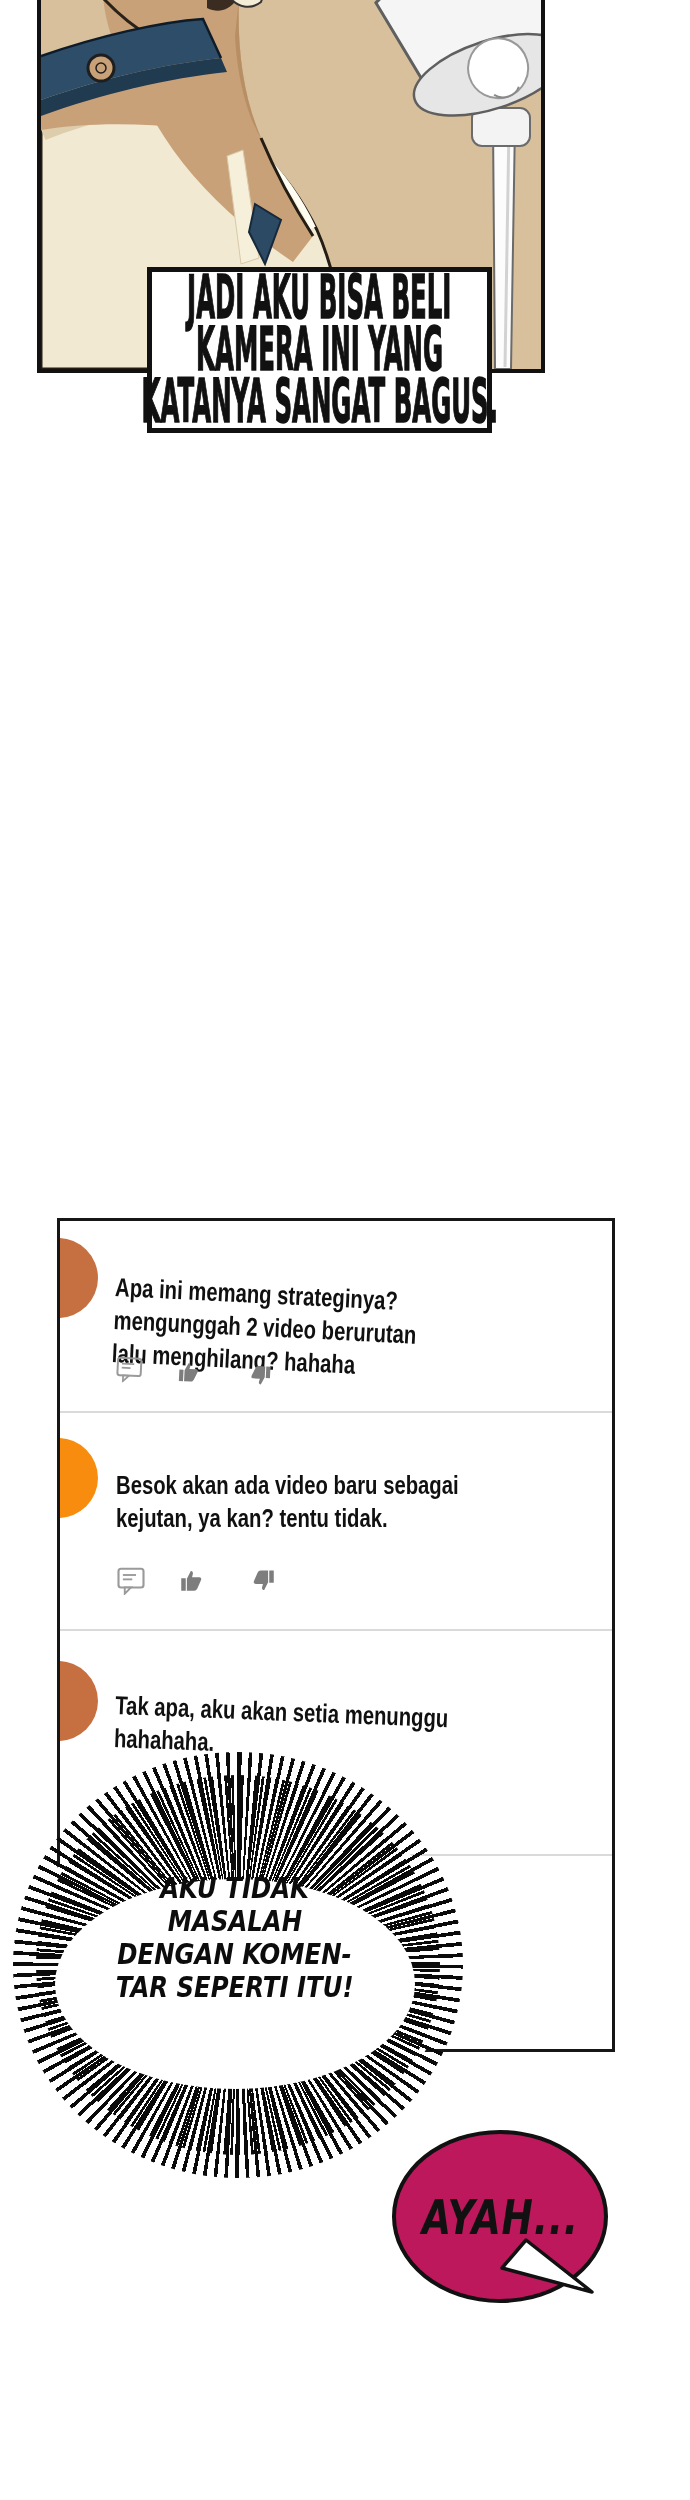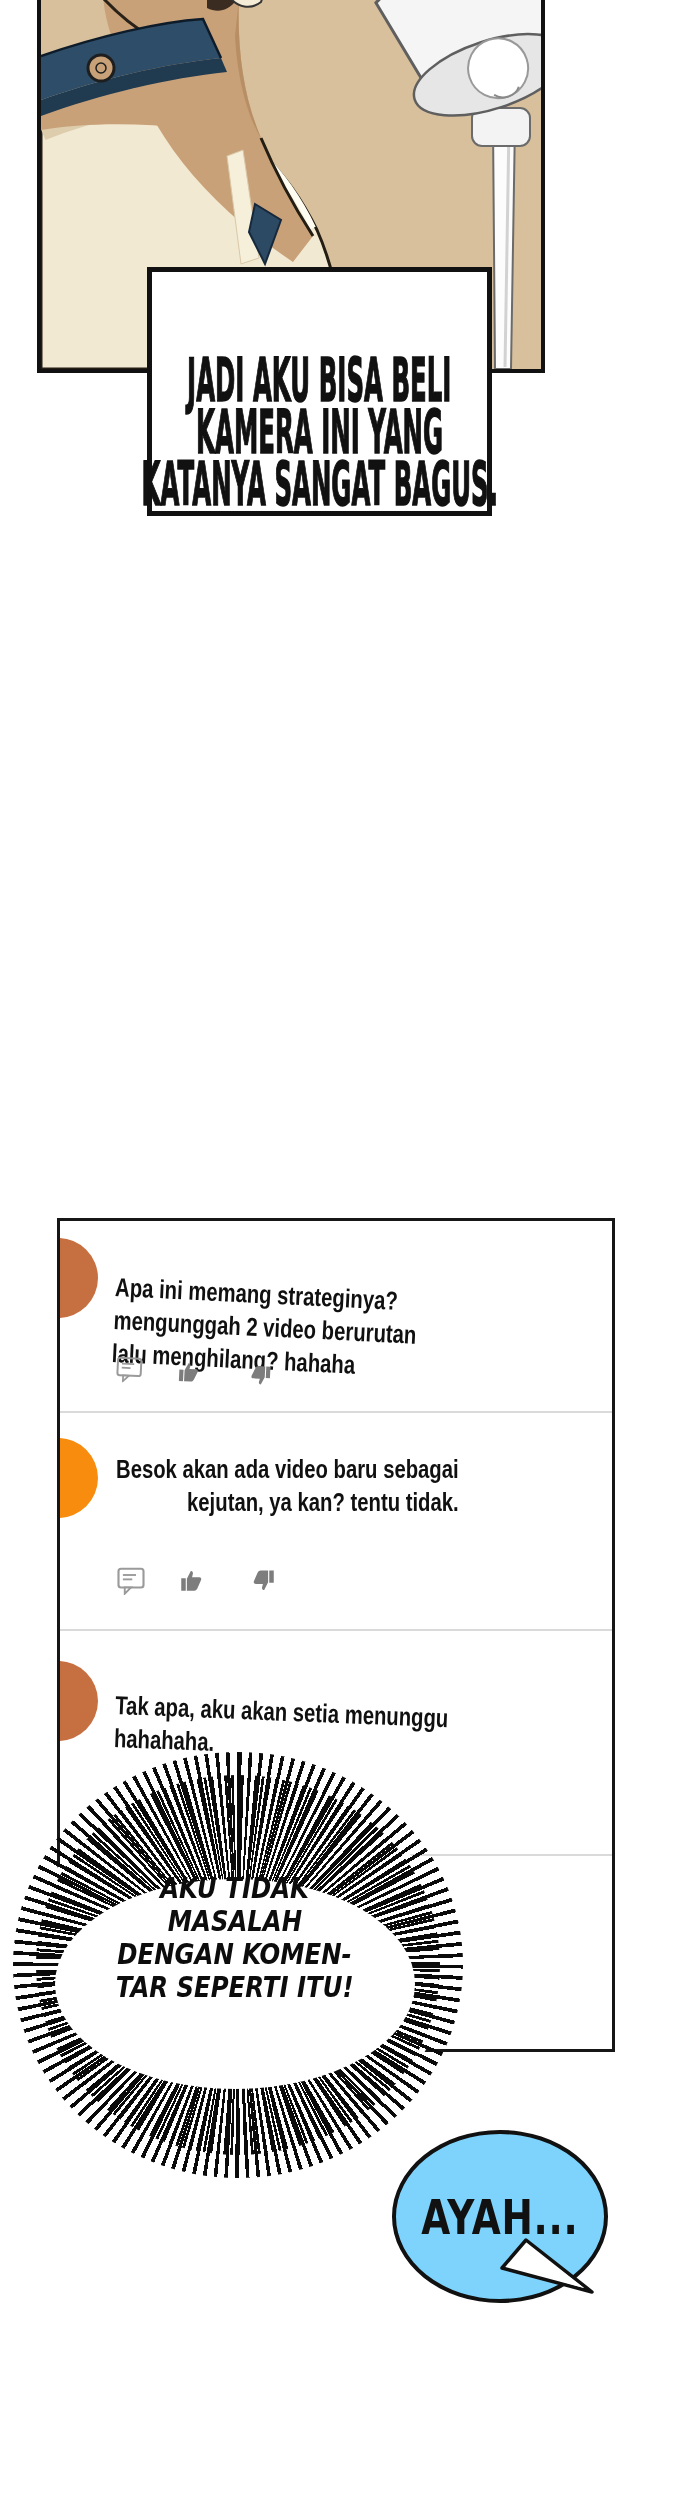--- a/index.html
+++ b/index.html
@@ -5,23 +5,23 @@
   html,body{margin:0;padding:0;background:#ffffff;}
   #page{position:relative;width:690px;height:2500px;background:#ffffff;overflow:hidden;
         font-family:"Liberation Sans",sans-serif;}
 
   
   #panel{position:absolute;left:37px;top:-4px;width:500px;height:373px;
          border:4px solid #111;border-top:none;background:#d8c09c;overflow:hidden;}
   #panel svg{display:block;}
 
   
-  #speech-box{position:absolute;left:147px;top:267px;width:345px;height:249px;
+  #speech-box{position:absolute;left:147px;top:267px;width:345px;height:166px;
               box-sizing:border-box;border:5px solid #111;background:#fff;z-index:5;
-              display:flex;flex-direction:column;align-items:center;justify-content:flex-end;}
+              display:flex;flex-direction:column;align-items:center;justify-content:space-between;}
   .sb-line{font-family:"DejaVu Sans",sans-serif;font-weight:700;font-size:47px;
            line-height:52px;color:#111;white-space:nowrap;
            transform:scale(0.52,1.28);transform-origin:center;
            -webkit-text-stroke:1.2px #111;}
 
   
   #comment-card{position:absolute;left:57px;top:1218px;width:558px;height:834px;
                 box-sizing:border-box;border:3px solid #161616;background:#fff;
                 overflow:hidden;z-index:1;}
   .cblock{position:relative;width:100%;box-sizing:border-box;border-bottom:2px solid #dadada;}
@@ -47,21 +47,21 @@
               border-radius:50%;background:#fff;z-index:7;}
   #burst-text{position:absolute;left:45px;top:1872px;width:380px;height:224px;z-index:8;
               display:flex;flex-direction:column;align-items:center;justify-content:flex-start;}
   .burst-line{font-family:"DejaVu Sans",sans-serif;font-style:italic;font-weight:700;
               font-size:29px;line-height:33px;color:#0c0c0c;white-space:nowrap;
               transform:scaleX(0.84);}
 
   
   #ayah-bubble{position:absolute;left:392px;top:2130px;width:216px;height:173px;
                box-sizing:border-box;border:4px solid #111;border-radius:50%;
-               background:#7dd3fc;z-index:9;display:flex;align-items:center;justify-content:center;}
+               background:#be185d;z-index:9;display:flex;align-items:center;justify-content:center;font-style:italic;}
   #ayah-text{font-family:"DejaVu Sans",sans-serif;font-weight:700;font-size:48px;color:#111;
              transform:scaleX(0.78);white-space:nowrap;letter-spacing:1px;}
   #ayah-tail{position:absolute;left:498px;top:2238px;z-index:10;}
 </style>
 </head>
 <body>
 
 <div id="page">
 
   <div id="panel">
@@ -133,21 +133,21 @@
         <svg style="left:132px;top:2px;" width="25" height="25" viewBox="0 0 24 24">
           <g transform="rotate(180 12 12)">
             <path d="M2,10 h4 v11 H2 Z M7,21 V10.5 L10.5,3.5 c1.6,0 2.2,1.2 1.8,2.8 L11.6,9 h6.4 c1.7,0 2.2,1.5 1.5,2.8 l-3,6.8 c-.5,1.2-1.3,2.4-3,2.4 Z" fill="#7d7d7d"></path>
           </g>
         </svg>
       </div>
     </div>
 
     <div class="cblock" style="height:218px;">
       <div class="avatar" style="top: 25px; background: rgb(247, 140, 14);"></div>
-      <div class="ctext" style="top:40px;text-align:right;">
+      <div class="ctext" style="top:56px;">
         <div class="tline">Besok akan ada video baru sebagai</div>
         <div class="tline">kejutan, ya kan? tentu tidak.</div>
       </div>
       <div class="icon-row" style="top:152px;">
         <svg style="left:0;" width="30" height="30" viewBox="0 0 24 24">
           <rect x="2" y="3" width="20" height="15" rx="2" fill="none" stroke="#9a9a9a" stroke-width="1.7"></rect>
           <line x1="5.5" y1="8" x2="16" y2="8" stroke="#9a9a9a" stroke-width="1.5"></line>
           <line x1="5.5" y1="11.5" x2="13" y2="11.5" stroke="#9a9a9a" stroke-width="1.5"></line>
           <path d="M7,18 L7,23 L12,18 Z" fill="#fff" stroke="#9a9a9a" stroke-width="1.5"></path>
         </svg>

